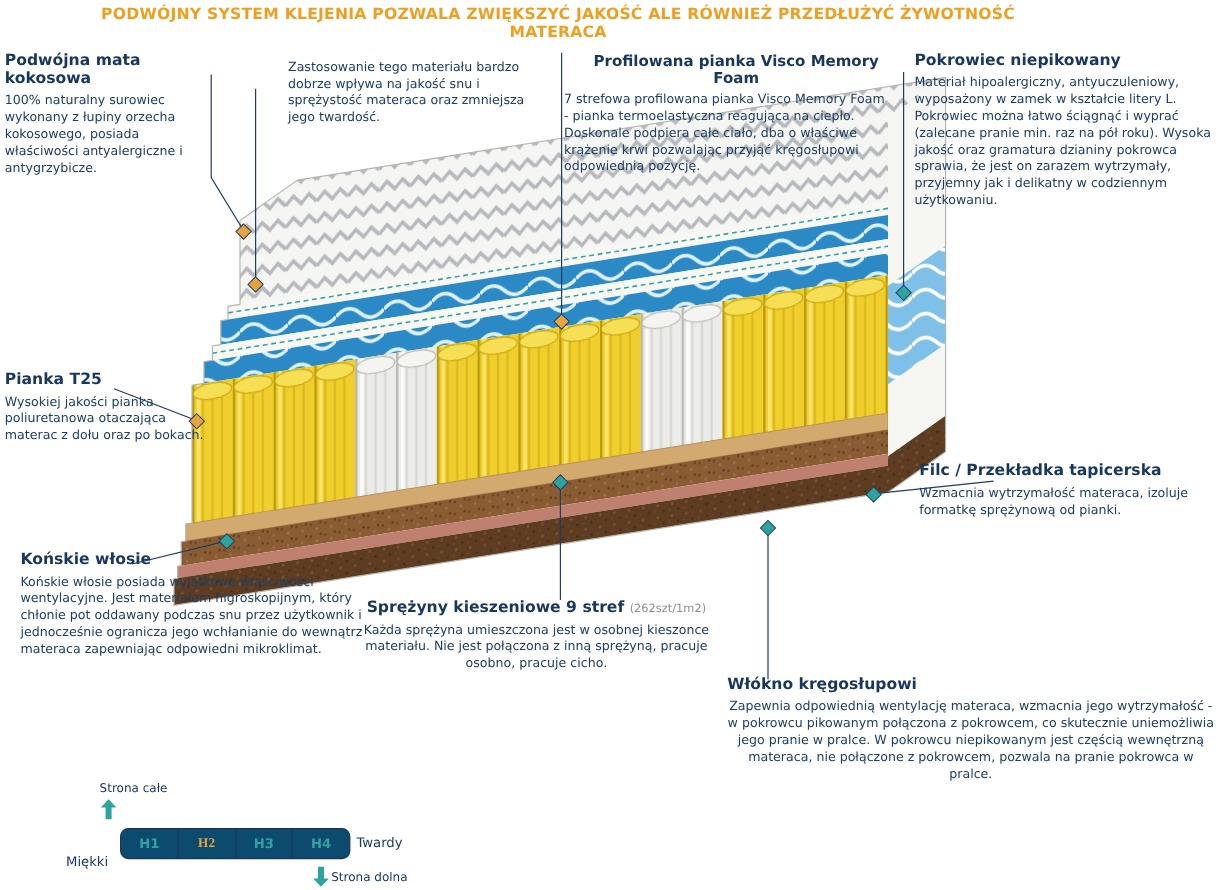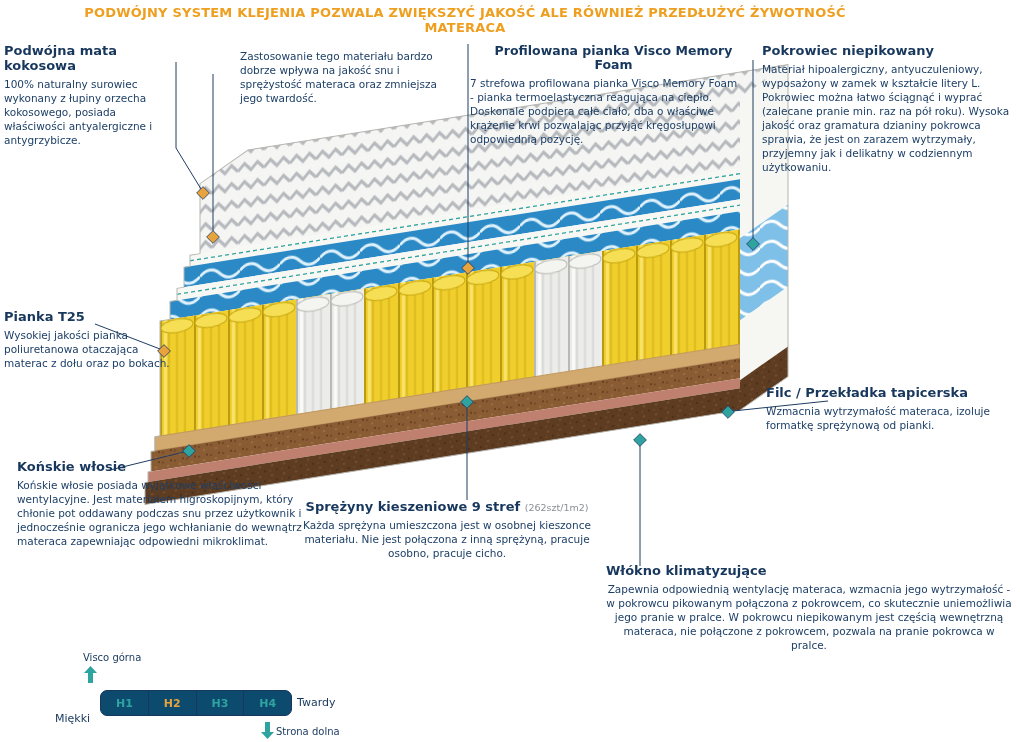--- a/index.html
+++ b/index.html
@@ -40,21 +40,21 @@
   #hard{position:absolute;left:247px;top:46px;font-size:11px;}
   #hbox{
     position:absolute;left:50px;top:40px;width:190px;height:24px;
     border:1.5px solid #17375d;border-radius:7px;display:flex;overflow:hidden;background:#0c4a6e;
   }
   .lvl{
     flex:1;display:flex;align-items:center;justify-content:center;
     font-size:11px;font-weight:bold;color:#2fa3a0;border-right:1px solid #17375d;
   }
   .lvl:last-child{border-right:none;}
-  .lvl.active{color:#e8a33d;}
+  .lvl.active{color:#e8a33d;font-family:Liberation Serif, serif;}
 </style>
 </head>
 <body>
 
 <svg id="mattress" width="720" height="460" viewBox="0 0 720 460">
   <defs>
     <pattern id="chev" width="26" height="18" patternUnits="userSpaceOnUse">
       <rect width="26" height="18" fill="#f5f5f3"></rect>
       <path d="M0 12 L6.5 5 L13 12 L19.5 5 L26 12" fill="none" stroke="#b6b9bd" stroke-width="3"></path>
     </pattern>
@@ -197,26 +197,26 @@
   </h3>
   <p>Każda sprężyna umieszczona jest w osobnej kieszonce materiału. Nie jest połączona z inną sprężyną, pracuje osobno, pracuje cicho.</p>
 </div>
 
 <div class="callout" id="c-filc">
   <h3>Filc / Przekładka tapicerska</h3>
   <p>Wzmacnia wytrzymałość materaca, izoluje formatkę sprężynową od pianki.</p>
 </div>
 
 <div class="callout" id="c-wlokno">
-  <h3>Włókno klimatyzujące</h3>
+  <h3>Włókno kręgosłupowi</h3>
   <p>Zapewnia odpowiednią wentylację materaca, wzmacnia jego wytrzymałość - w pokrowcu pikowanym połączona z pokrowcem, co skutecznie uniemożliwia jego pranie w pralce. W pokrowcu niepikowanym jest częścią wewnętrzną materaca, nie połączone z pokrowcem, pozwala na pranie pokrowca w pralce.</p>
 </div>
 
 <div id="scale">
-  <div class="side-label" id="top-side">Visco górna</div>
+  <div class="side-label" id="top-side">Strona całe</div>
   <svg id="top-arrow" width="13" height="17">
     <path d="M6.5 0 L13 7 H9 V17 H4 V7 H0 Z" fill="#2fa3a0"></path>
   </svg>
   <div id="soft">Miękki</div>
   <div id="hbox">
     <div class="lvl">H1</div>
     <div class="lvl active">H2</div>
     <div class="lvl">H3</div>
     <div class="lvl">H4</div>
   </div>

